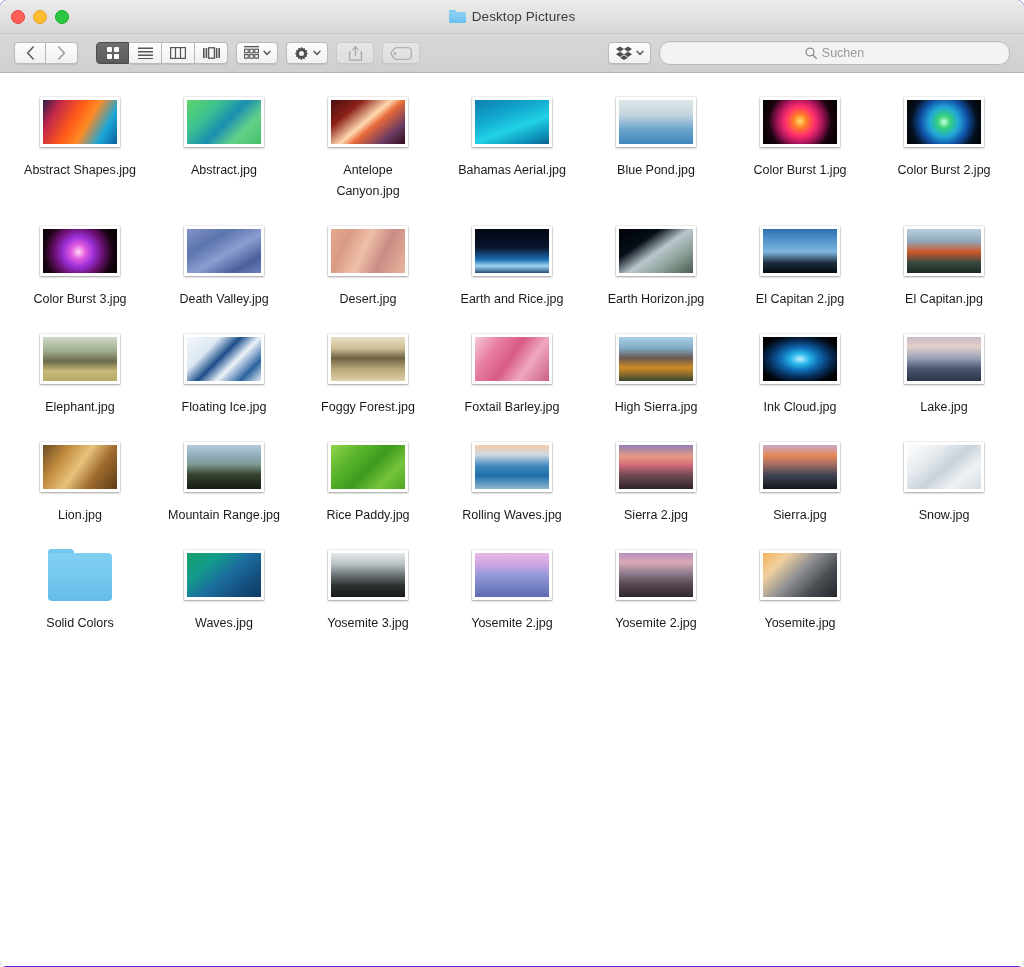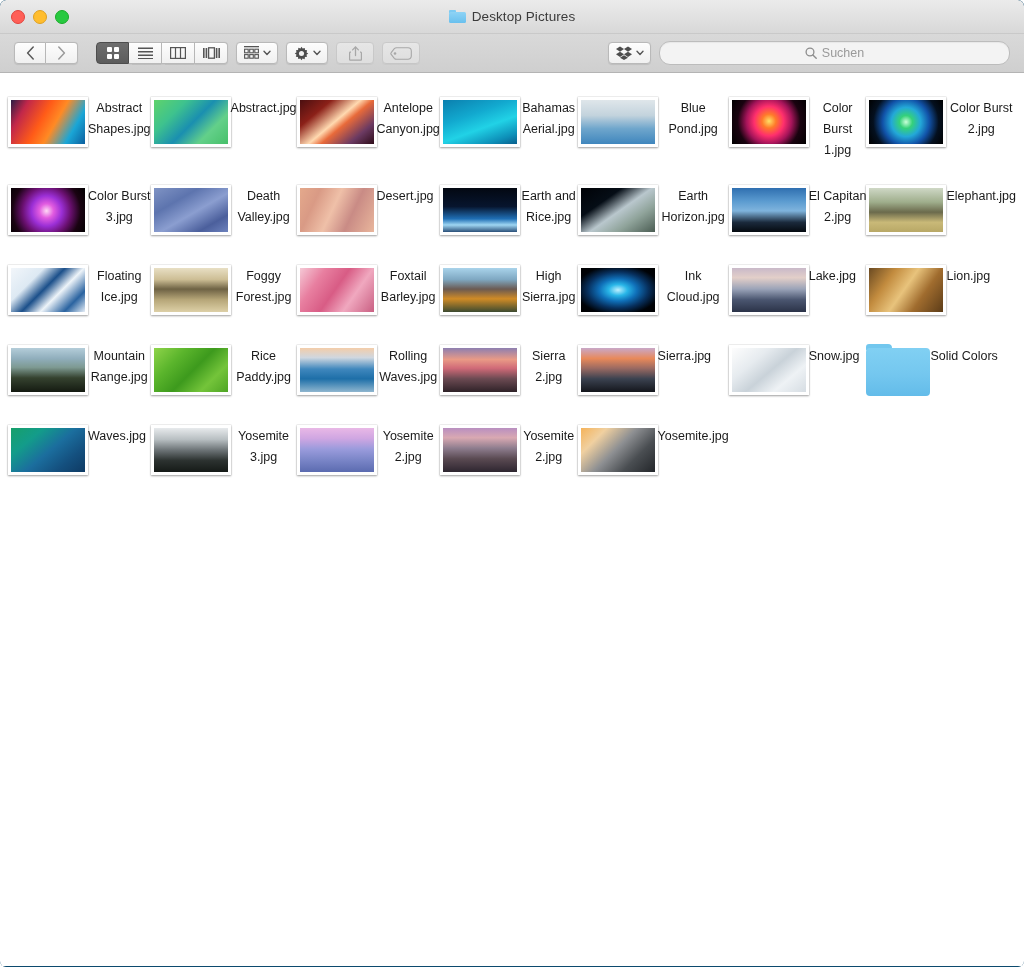--- a/index.html
+++ b/index.html
@@ -6,21 +6,21 @@
     margin: 0;
     padding: 0;
     background: #ffffff;
     font-family: "Liberation Sans", sans-serif;
   }
   #window {
     position: relative;
     width: 1024px;
     height: 967px;
     box-sizing: border-box;
-    background: #0c4a6e;
+    background: #6d28d9;
     overflow: hidden;
     border-radius: 6px;
   }
 
   
   .titlebar {
     position: relative;
     height: 33px;
     background: linear-gradient(to bottom, #ebebeb 0%, #d8d8d8 100%);
     border-bottom: 1px solid #c9c9c9;
@@ -147,21 +147,22 @@
     box-sizing: border-box;
   }
   .grid {
     display: grid;
     grid-template-columns: repeat(7, 1fr);
     row-gap: 18px;
     padding: 0 8px;
   }
   .item {
     display: flex;
-    flex-direction: row;
+    flex-direction: column;
+    align-items: center;
     width: 100%;
   }
   .thumbwrap {
     height: 62px;
     display: flex;
     align-items: center;
     justify-content: center;
   }
   .thumb {
     width: 80px;
@@ -447,20 +448,28 @@
           <div class="thumbwrap">
             <div class="thumb">
               <div class="pic" style="background: linear-gradient(rgb(47, 111, 176) 0%, rgb(91, 155, 208) 30%, rgb(127, 180, 221) 52%, rgb(27, 42, 60) 78%, rgb(5, 10, 16) 100%);"></div>
             </div>
           </div>
           <div class="label">El Capitan 2.jpg</div>
         </div>
         <div class="item">
           <div class="thumbwrap">
             <div class="thumb">
+              <div class="pic" style="background: linear-gradient(rgb(185, 207, 221) 0%, rgb(143, 168, 187) 28%, rgb(209, 88, 42) 52%, rgb(59, 74, 63) 76%, rgb(29, 42, 36) 100%);"></div>
+            </div>
+          </div>
+          <div class="label">El Capitan.jpg</div>
+        </div>
+        <div class="item">
+          <div class="thumbwrap">
+            <div class="thumb">
               <div class="pic" style="background: linear-gradient(rgb(207, 216, 198) 0%, rgb(159, 174, 140) 32%, rgb(107, 106, 76) 55%, rgb(201, 185, 120) 78%, rgb(184, 168, 102) 100%);"></div>
             </div>
           </div>
           <div class="label">Elephant.jpg</div>
         </div>
         <div class="item">
           <div class="thumbwrap">
             <div class="thumb">
               <div class="pic" style="background: linear-gradient(135deg, rgb(242, 246, 250) 0%, rgb(221, 233, 243) 28%, rgb(27, 79, 138) 46%, rgb(238, 244, 249) 62%, rgb(42, 99, 160) 82%, rgb(231, 239, 247) 100%);"></div>
             </div>

